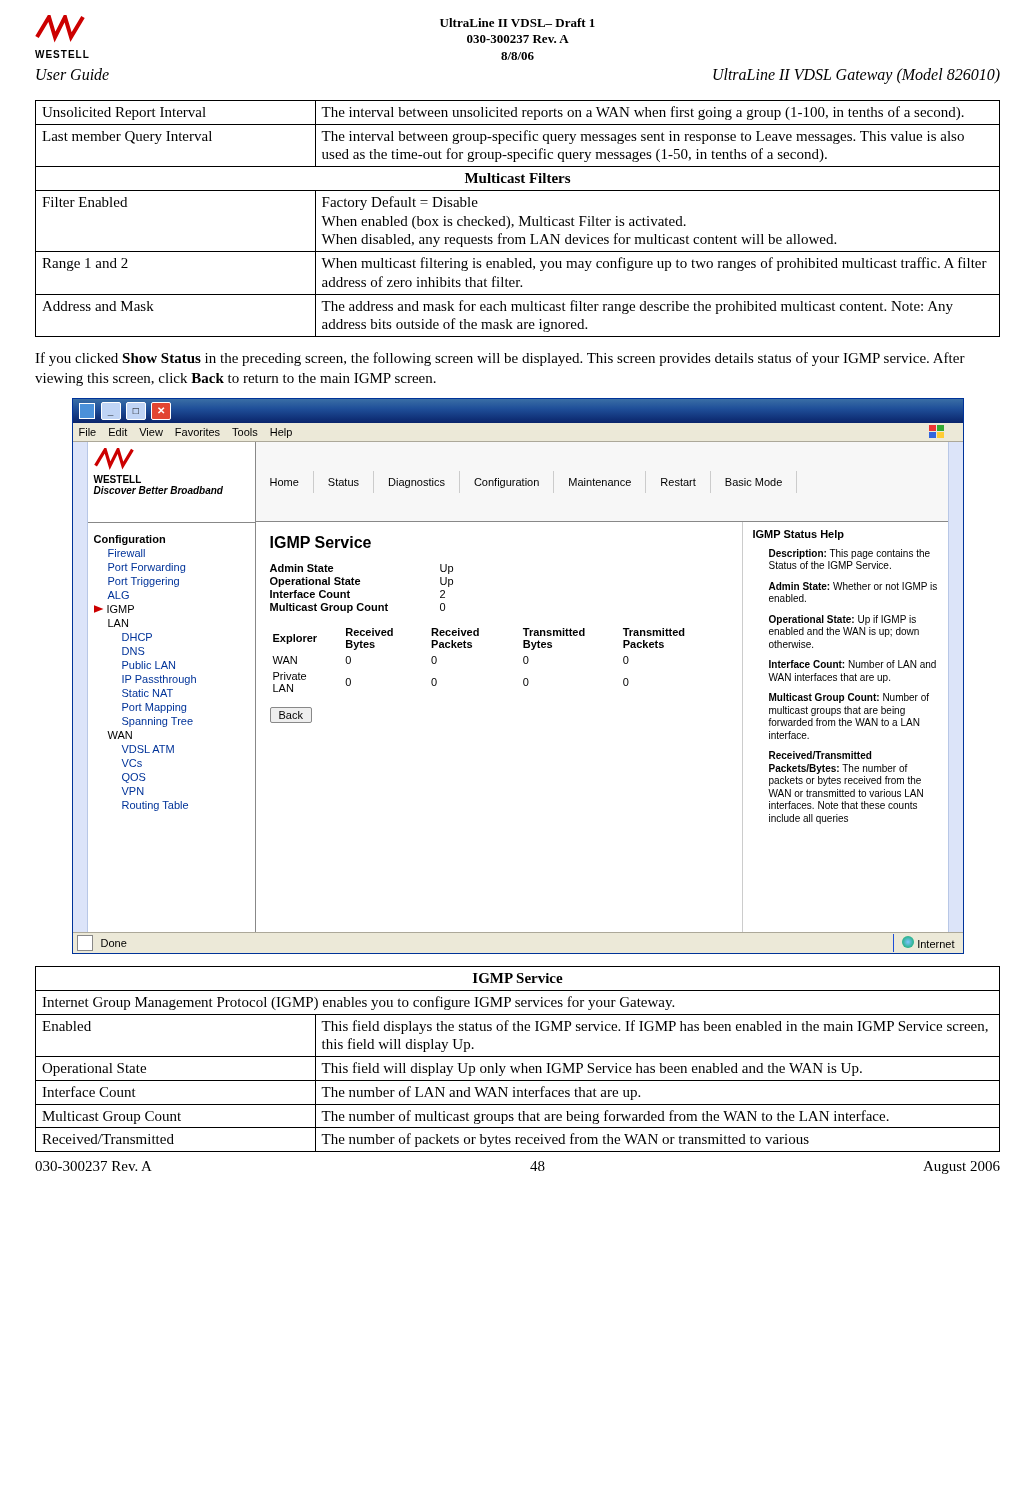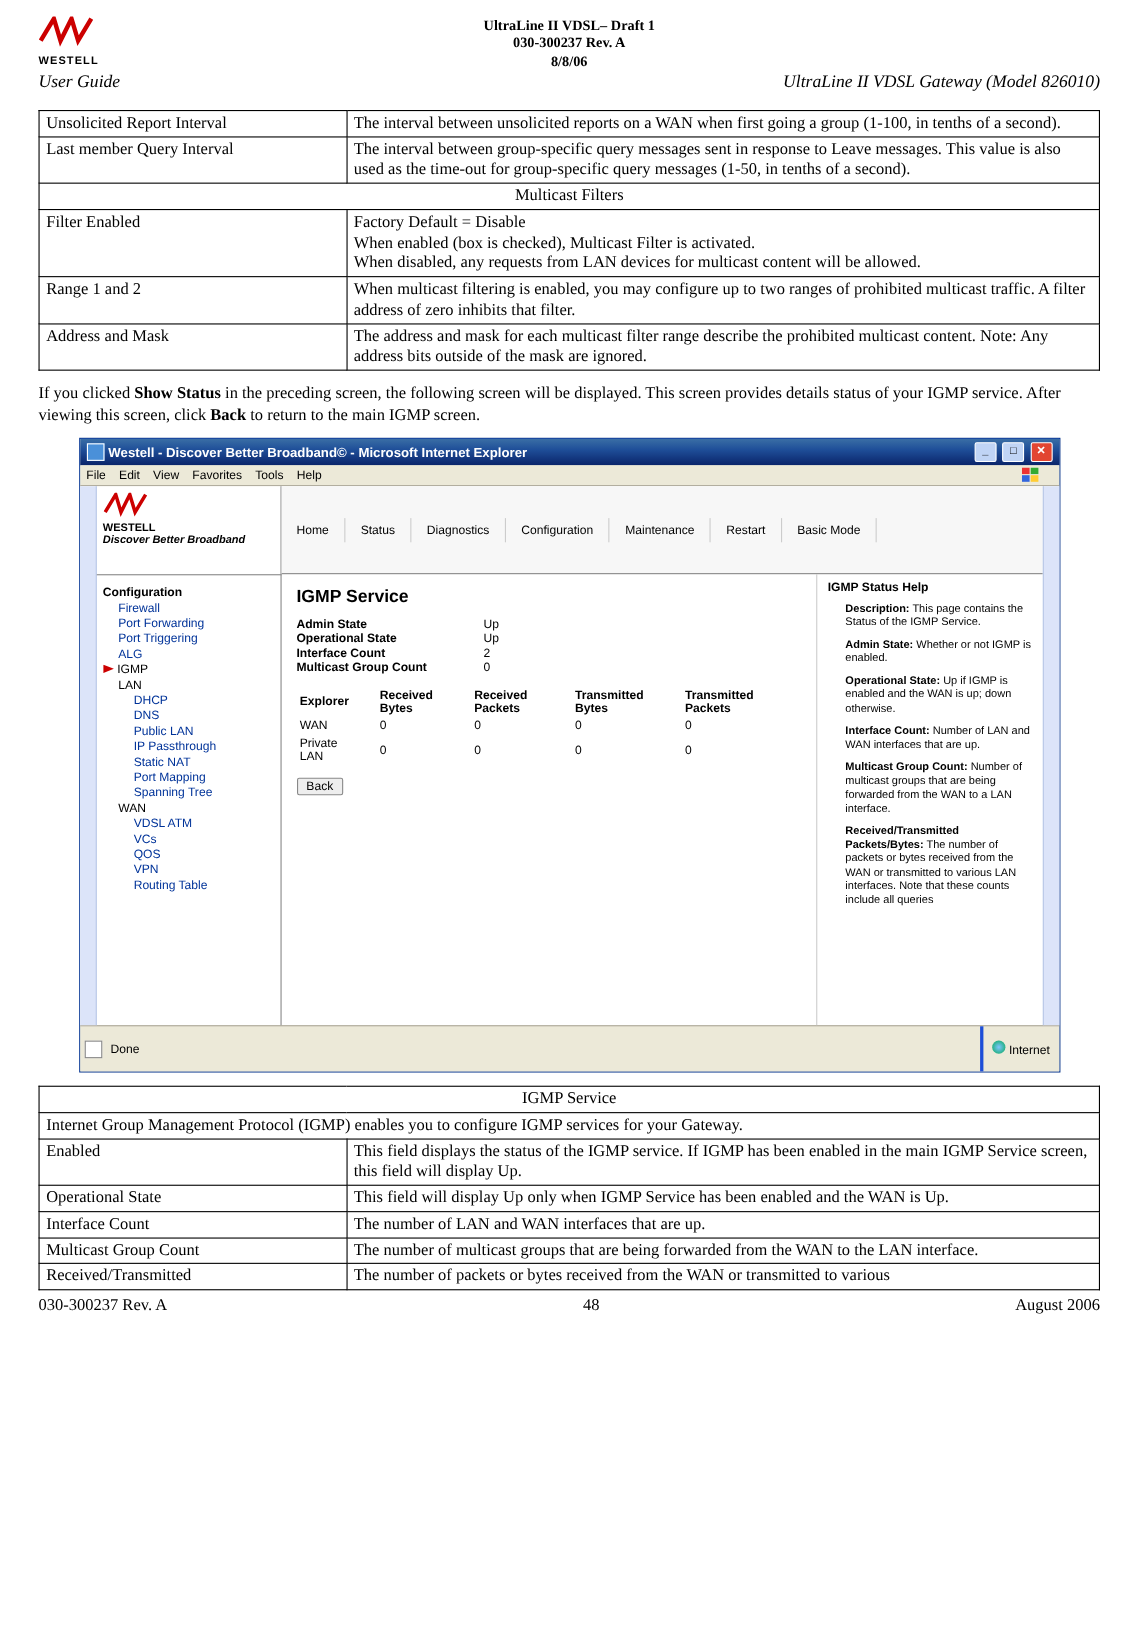--- a/index.html
+++ b/index.html
@@ -6,21 +6,21 @@
 .page{padding:15px 35px 10px 35px;position:relative}
 .hdr-top{display:flex;align-items:flex-start}
 .logo-box{width:120px}
 .logo-w{font-weight:700;font-size:10px;letter-spacing:1px;font-family:Arial,sans-serif}
 .logo-mark{width:50px;height:30px}
 .hdr-center{flex:1;text-align:center;font-weight:700;font-size:13px;line-height:1.25}
 .hdr-sub{display:flex;justify-content:space-between;font-style:italic;font-size:16px;margin:2px 0 16px 0}
 table.doc{border-collapse:collapse;width:100%;margin:0}
 table.doc td{border:1px solid #000;padding:2px 6px;vertical-align:top;font-size:15px;line-height:1.25}
 table.doc td.l{width:29%}
-table.doc td.m{text-align:center;font-weight:400}
+table.doc td.m{text-align:center;font-weight:700}
 .para{margin:12px 0 10px 0;font-size:15px;line-height:1.3}
 
 .ie{width:890px;margin:0 auto 12px auto;border:1px solid #003399;font-family:Tahoma,Arial,sans-serif;font-size:11px;background:#ece9d8}
 .ie-title{background:linear-gradient(#3a6ea5,#1f4f99 40%,#0a246a);color:#fff;padding:3px 6px;font-weight:700;font-size:12px;display:flex;align-items:center}
 .ie-title .t{flex:1}
 .ie-btns span{display:inline-block;width:18px;height:16px;background:#c0d4f5;color:#000;text-align:center;margin-left:2px;font-size:10px;line-height:16px;border:1px solid #fff;border-radius:2px}
 .ie-btns span.cl{background:#e24531;color:#fff}
 .ie-menu{background:#ece9d8;padding:2px 6px;border-bottom:1px solid #aca899;display:flex;align-items:center;font-size:11px}
 .ie-menu span{margin-right:12px}
 .ie-menu .xp{margin-left:auto;width:16px;height:14px;display:inline-block}
@@ -43,21 +43,21 @@
 .wt{margin-top:10px;font-size:11px}
 .wt th{text-align:left;font-weight:700;padding-right:18px}
 .wt td{padding-right:18px}
 .back-btn{margin-top:10px;border:1px solid #888;background:#eee;padding:1px 8px;font-size:11px;border-radius:2px;display:inline-block}
 .whelp{width:185px;border-left:1px solid #ccc;padding:6px 10px;font-size:10px;line-height:1.25}
 .whelp h3{font-size:11px;font-weight:700;margin:0 0 6px 0}
 .whelp p{margin:0 0 8px 16px}
 .ie-status{display:flex;align-items:center;background:#ece9d8;border-top:1px solid #aca899;font-size:11px}
 .ie-status .done{padding:2px 6px;flex:0 0 auto}
 .ie-status .fill{flex:1}
-.ie-status .net{padding:13px 8px;border-left:3px solid #1d4ed8}
+.ie-status .net{padding:2px 8px;border-left:1px solid #1d4ed8}
 .sc-left{width:14px;background:#dce4f9;border-right:1px solid #b8c7e6}
 .sc-right{width:14px;background:#dce4f9;border-left:1px solid #b8c7e6}
 .ftr{display:flex;justify-content:space-between;font-size:15px;margin-top:6px}
 </style>
 </head>
 <body>
 
 <div class="page">
 
   <div class="hdr-top">
@@ -109,21 +109,20 @@
   </tbody>
     </table>
 
   <p class="para">
     <span>If you clicked </span><b>Show Status</b><span> in the preceding screen, the following screen will be displayed. This screen provides details status of your IGMP service. After viewing this screen, click </span><b>Back</b><span> to return to the main IGMP screen.</span>
   </p>
 
   <div class="ie">
     <div class="ie-title">
       <span style="display:inline-block;width:14px;height:14px;background:#4a90d9;margin-right:4px;border:1px solid #fff"></span>
-      <span class="t">Westell - Discover Better Broadband© - Microsoft Internet Explorer</span>
       <span class="ie-btns">
         <span>_</span>
         <span>□</span>
         <span class="cl">✕</span>
       </span>
     </div>
     <div class="ie-menu">
       <span>File</span>
       <span>Edit</span>
       <span>View</span>

